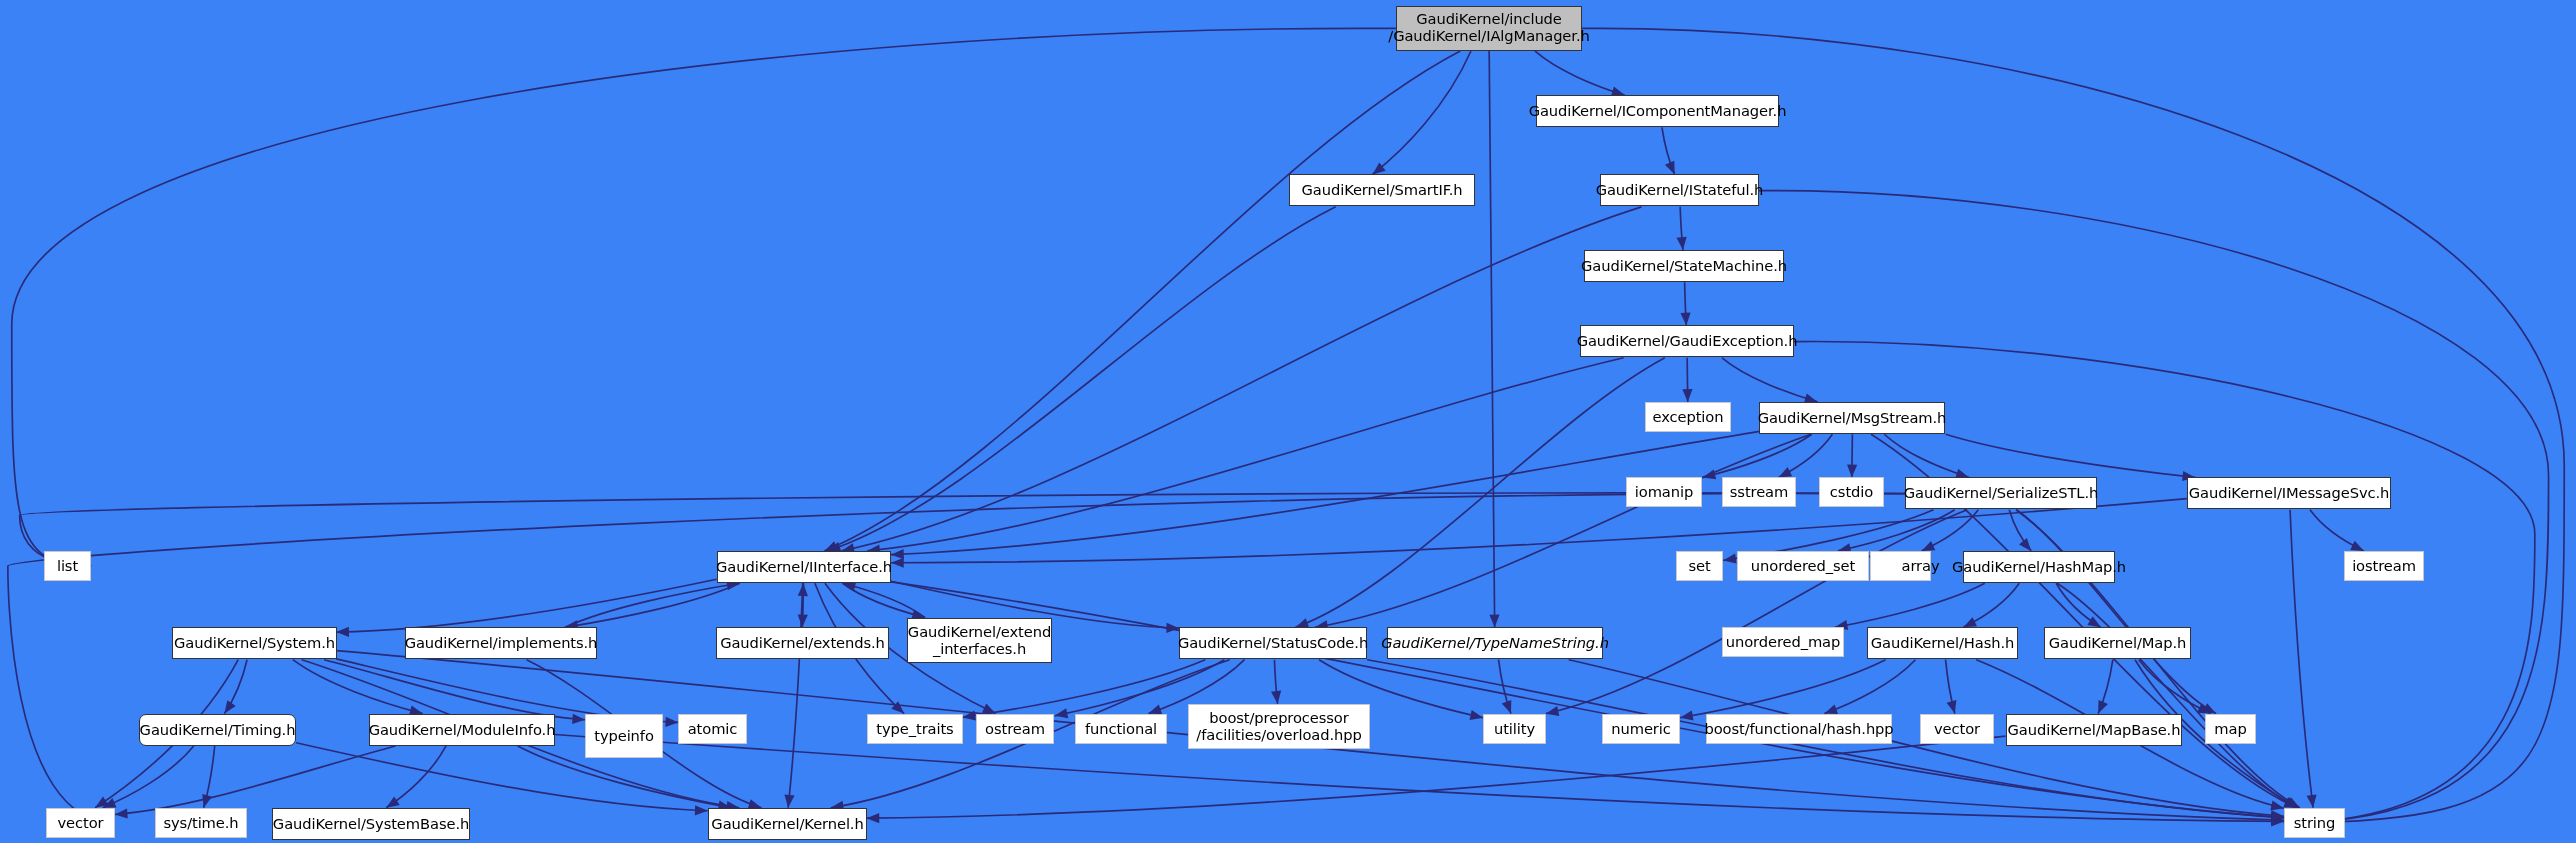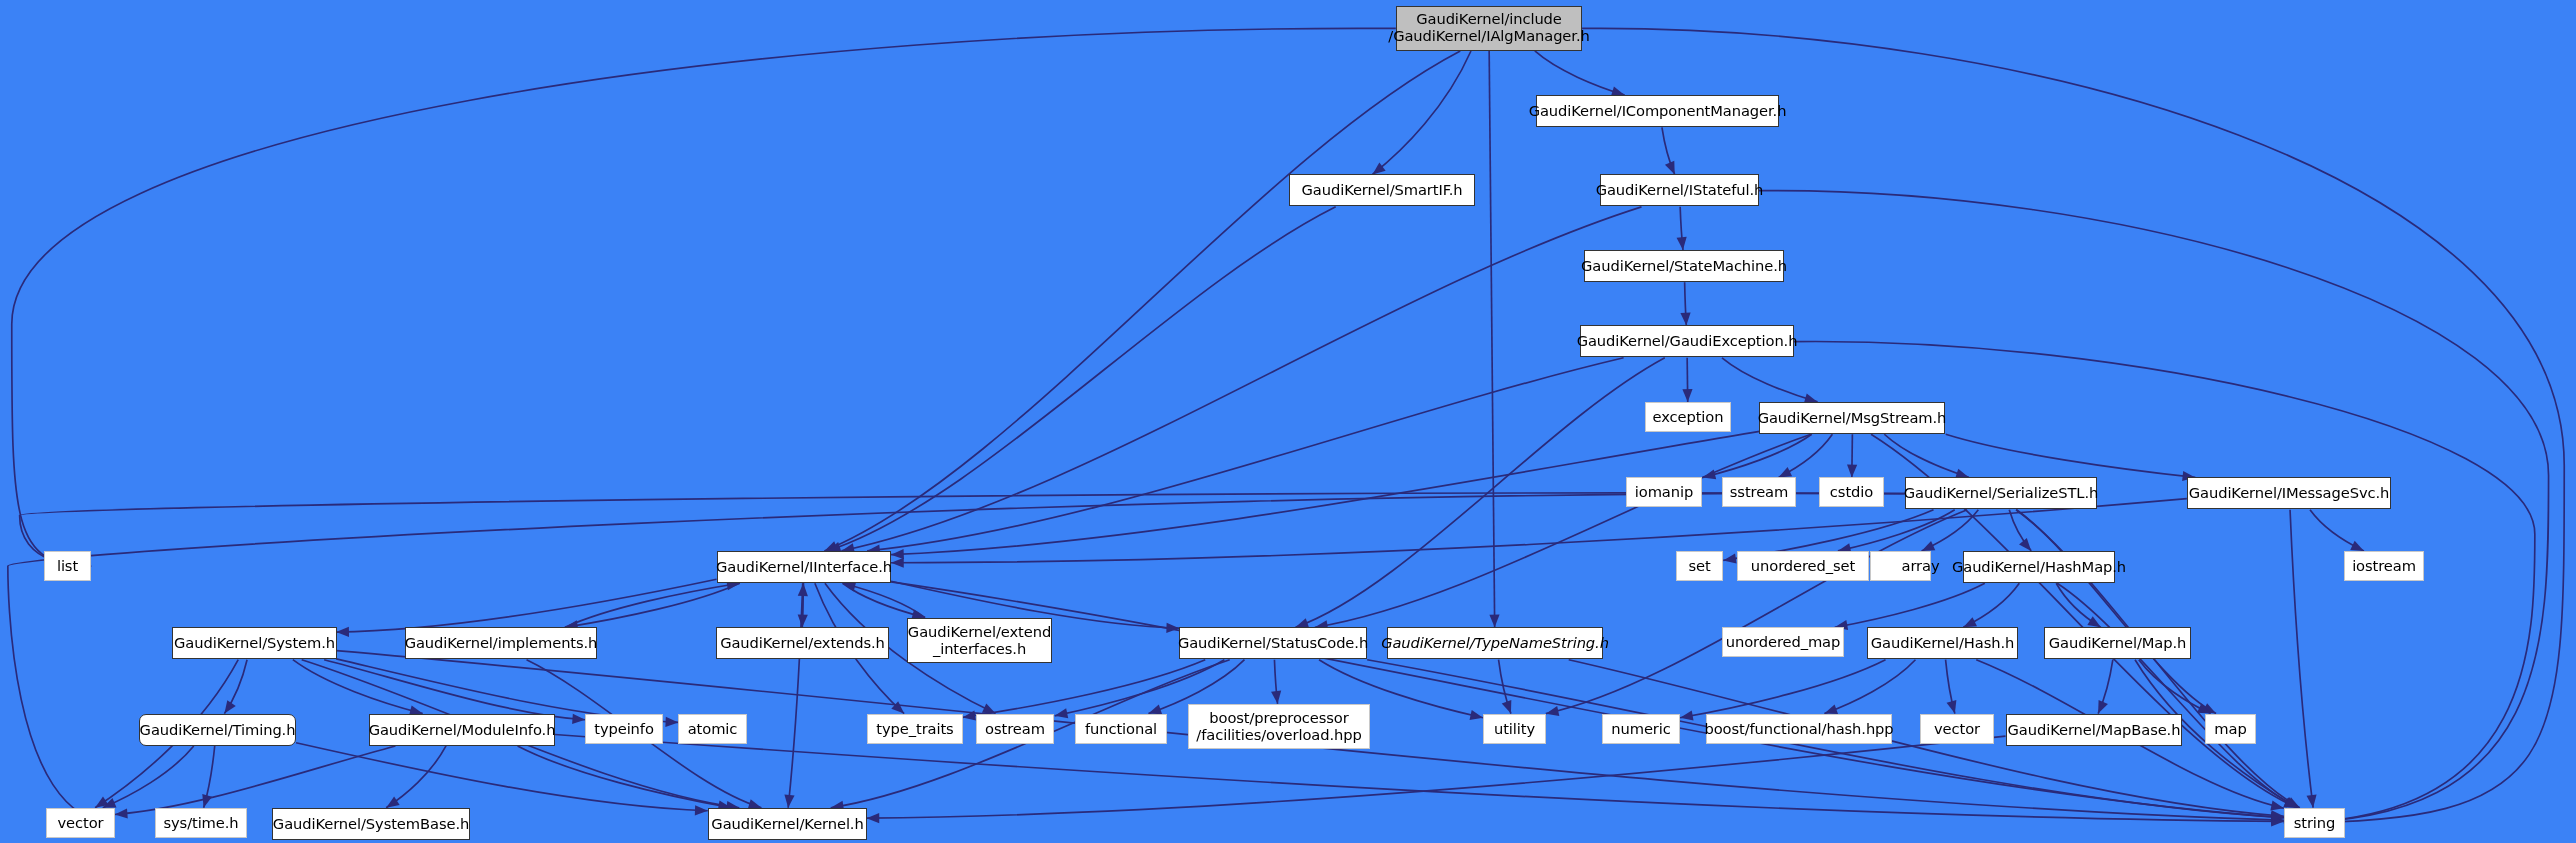--- a/index.html
+++ b/index.html
@@ -263,21 +263,21 @@
       <div class="gnode local" style="left: 716px; top: 627px; width: 173px; height: 32px;">GaudiKernel/extends.h</div>
       <div class="gnode local" style="left: 907px; top: 618px; width: 145px; height: 45px;">GaudiKernel/extend
 _interfaces.h</div>
       <div class="gnode local" style="left: 1179px; top: 627px; width: 188px; height: 32px;">GaudiKernel/StatusCode.h</div>
       <div class="gnode local" style="left: 1387px; top: 627px; width: 216px; height: 32px; font-style: italic;">GaudiKernel/TypeNameString.h</div>
       <div class="gnode sys" style="left: 1722px; top: 627px; width: 122px; height: 30px;">unordered_map</div>
       <div class="gnode local" style="left: 1867px; top: 627px; width: 151px; height: 32px;">GaudiKernel/Hash.h</div>
       <div class="gnode local" style="left: 2044px; top: 627px; width: 147px; height: 32px;">GaudiKernel/Map.h</div>
       <div class="gnode local" style="left: 139px; top: 714px; width: 157px; height: 32px; border-radius: 7px;">GaudiKernel/Timing.h</div>
       <div class="gnode local" style="left: 369px; top: 714px; width: 186px; height: 32px;">GaudiKernel/ModuleInfo.h</div>
-      <div class="gnode sys" style="left: 585px; top: 714px; width: 78px; height: 30px;">typeinfo</div>
+      <div class="gnode sys" style="left: 585px; top: 714px; width: 78px; height: 44px;">typeinfo</div>
       <div class="gnode sys" style="left: 678px; top: 714px; width: 69px; height: 30px;">atomic</div>
       <div class="gnode sys" style="left: 867px; top: 714px; width: 96px; height: 30px;">type_traits</div>
       <div class="gnode sys" style="left: 976px; top: 714px; width: 78px; height: 30px;">ostream</div>
       <div class="gnode sys" style="left: 1075px; top: 714px; width: 92px; height: 30px;">functional</div>
       <div class="gnode sys" style="left: 1188px; top: 704px; width: 182px; height: 45px;">boost/preprocessor
 /facilities/overload.hpp</div>
       <div class="gnode sys" style="left: 1483px; top: 714px; width: 63px; height: 30px;">utility</div>
       <div class="gnode sys" style="left: 1602px; top: 714px; width: 78px; height: 30px;">numeric</div>
       <div class="gnode sys" style="left: 1706px; top: 714px; width: 186px; height: 30px;">boost/functional/hash.hpp</div>
       <div class="gnode sys" style="left: 1920px; top: 714px; width: 74px; height: 30px;">vector</div>

